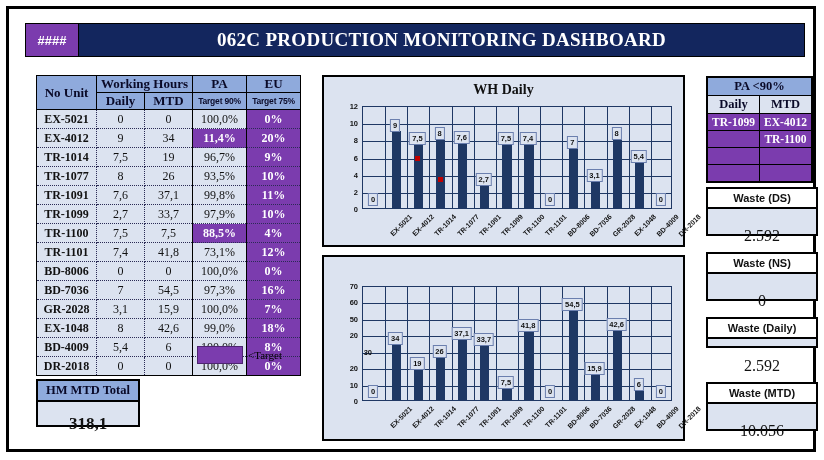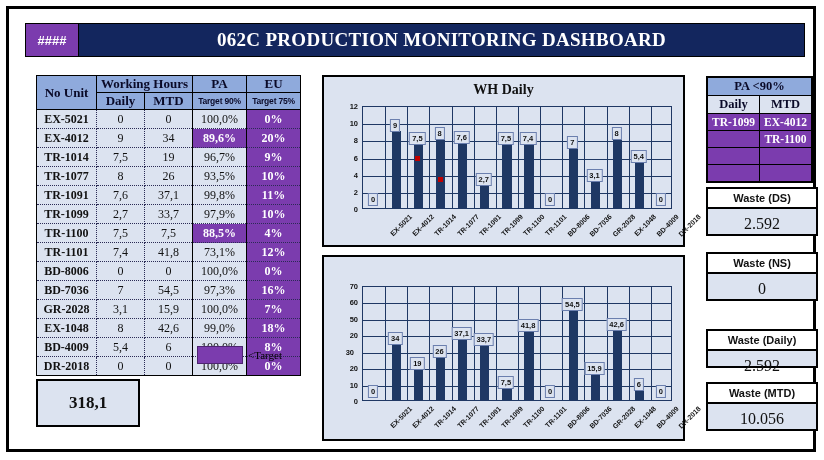--- a/index.html
+++ b/index.html
@@ -93,24 +93,24 @@
   .patable .pasub{background:#DCE3F0;color:#0a0a28;font-size:12.5px;}
   .patable .pacellp{background:#7B3CAE;color:#ffffff;}
 
   .wbox{position:absolute;left:697px;width:112px;border:2px solid #000;
         box-sizing:border-box;background:#DCE3F0;}
   .wbox .wh{background:#ffffff;border-bottom:2px solid #000;height:18px;
             display:flex;align-items:center;justify-content:center;
             font-weight:bold;font-size:11px;color:#111;
             font-family:"Liberation Sans",sans-serif;}
   .wbox .wv{height:29px;display:flex;align-items:center;justify-content:center;
-            font-size:16px;color:#111;}
+            font-size:16px;color:#111;margin-top:12px;}
   #waste-ds{top:178px;height:49px;}
   #waste-ns{top:243px;height:49px;}
-  #waste-daily{top:320px;height:39px;}
+  #waste-daily{top:308px;height:31px;}
   #waste-mtd{top:373px;height:49px;}
 </style>
 </head>
 <body>
 
 <div class="frame">
 
   <div class="titlebar">
     <div class="datebadge">####</div>
     <div class="titletext">062C PRODUCTION MONITORING DASHBOARD</div>
@@ -136,21 +136,21 @@
           <td class="unitcell">EX-5021</td>
           <td class="numcell">0</td>
           <td class="numcell wh-right">0</td>
           <td class="pacell">100,0%</td>
           <td class="eucell">0%</td>
         </tr>
         <tr>
           <td class="unitcell">EX-4012</td>
           <td class="numcell">9</td>
           <td class="numcell wh-right">34</td>
-          <td class="pacell below">89,6%</td>
+          <td class="pacell below">11,4%</td>
           <td class="eucell">20%</td>
         </tr>
         <tr>
           <td class="unitcell">TR-1014</td>
           <td class="numcell">7,5</td>
           <td class="numcell wh-right">19</td>
           <td class="pacell">96,7%</td>
           <td class="eucell">9%</td>
         </tr>
         <tr>
@@ -232,20 +232,21 @@
         </tr>
       </tbody>
   </table>
 
   <div class="legend">
     <div class="swatch"></div>
     <div class="ltext">&lt;Target</div>
   </div>
 
   <div class="kpi" id="kpi-hm">
+    <div class="kh">HM MTD Total</div>
     <div class="kv">318,1</div>
   </div>
 
   <div class="chartpanel" id="chart-daily">
     <div class="charttitle">WH Daily</div>
     <div class="plotwrap" id="plot-daily">
         <div class="plot" style="left: 38px; top: 29px; width: 310px; height: 103px;">
           <div class="gline" style="top: 85.8333px;"></div>
           <div class="gline" style="top: 68.6667px;"></div>
           <div class="gline" style="top: 51.5px;"></div>
@@ -346,21 +347,21 @@
           <div class="bar" style="left: 139.279px; width: 9.3px; height: 12.3214px;"></div>
           <div class="bar" style="left: 161.421px; width: 9.3px; height: 68.6714px;"></div>
           <div class="bar" style="left: 205.707px; width: 9.3px; height: 89.5357px;"></div>
           <div class="bar" style="left: 227.85px; width: 9.3px; height: 26.1214px;"></div>
           <div class="bar" style="left: 249.993px; width: 9.3px; height: 69.9857px;"></div>
           <div class="bar" style="left: 272.136px; width: 9.3px; height: 9.85714px;"></div>
         </div>
         <div class="ytick" style="left: 12px; width: 22px; top: 144px;">0</div>
         <div class="ytick" style="left: 12px; width: 22px; top: 127.571px;">10</div>
         <div class="ytick" style="left: 12px; width: 22px; top: 111.143px; text-align: right;">20</div>
-        <div class="ytick" style="left: 8px; width: 22px; top: 94.7143px;">30</div>
+        <div class="ytick" style="left: 26px; width: 22px; top: 94.7143px;">30</div>
         <div class="ytick" style="left: 12px; width: 22px; top: 78.2857px;">20</div>
         <div class="ytick" style="left: 12px; width: 22px; top: 61.8571px;">50</div>
         <div class="ytick" style="left: 12px; width: 22px; top: 45.4286px;">60</div>
         <div class="ytick" style="left: 12px; width: 22px; top: 29px;">70</div>
         <div class="dlabel" style="left: 49.0714px; top: 128px;">0</div>
         <div class="xlabel" style="left: 57.0714px; top: 148px;">EX-5021</div>
         <div class="dlabel" style="left: 71.2143px; top: 75.1429px;">34</div>
         <div class="xlabel" style="left: 79.2143px; top: 148px;">EX-4012</div>
         <div class="dlabel" style="left: 93.3571px; top: 99.7857px;">19</div>
         <div class="xlabel" style="left: 101.357px; top: 148px;">TR-1014</div>

